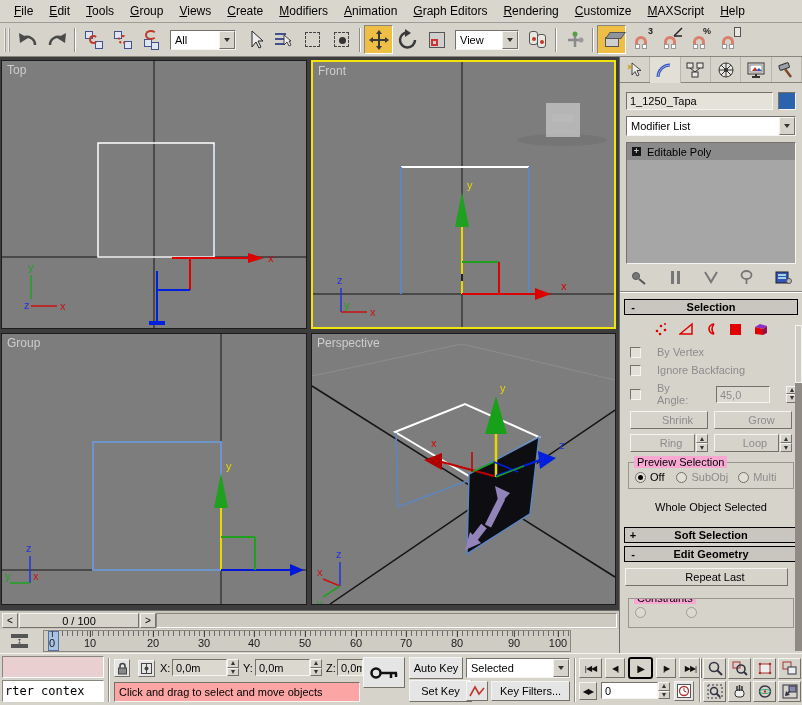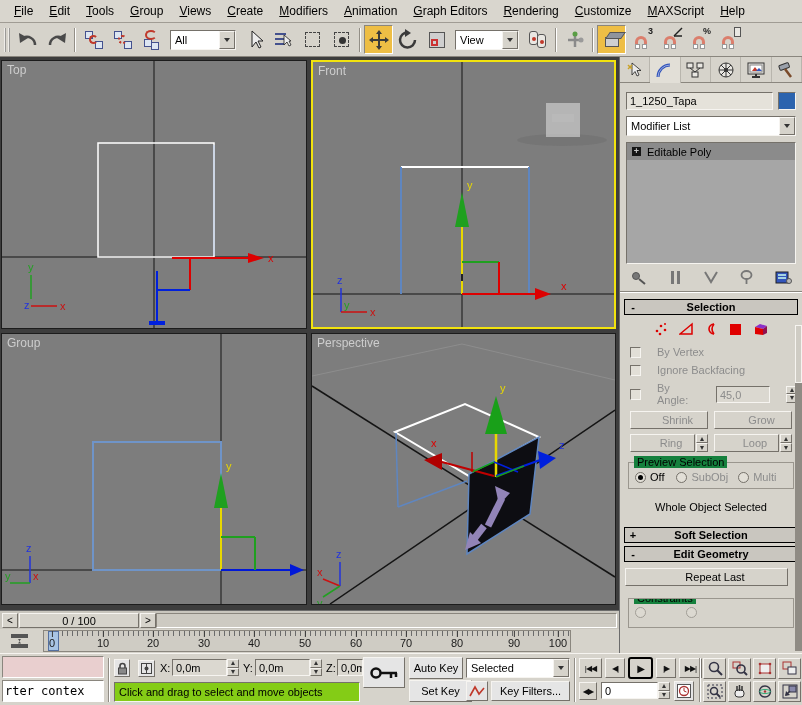--- a/index.html
+++ b/index.html
@@ -82,21 +82,21 @@
   .nfield { background:#dbd8d0; border:1px solid; border-color:#75716a #f6f4f0 #f6f4f0 #75716a; height:17px; padding:2px 3px; }
   .spin { display:inline-flex; flex-direction:column; width:12px; height:17px; flex:none;}
   .spin span { flex:1; background:#d6d3cb; border:1px solid; border-color:#f6f4f0 #75716a #75716a #f6f4f0;
                display:flex; align-items:center; justify-content:center; }
   .spin .tri-up, .spin .tri-down { border-left-width:2.5px; border-right-width:2.5px; }
   .pbtn { height:18px; background:#d6d3cb; border:1px solid; border-color:#f6f4f0 #75716a #75716a #f6f4f0;
           text-align:center; line-height:16px; color:#8c8c8c;padding-left:17px; }
   .btn-black { color:#000; }
   .two-col { display:flex; gap:6px; margin:5px 6px 0 6px; }
   .grp { border:1px solid #9a968e; margin:10px 4px 2px 4px; padding:8px 4px 5px 6px; position:relative; }
-  .grp-title { position:absolute; top:-7px; left:5px; background:#15803d; padding:0 3px; }
+  .grp-title { position:absolute; top:-7px; left:5px; background:#f9a8d4; padding:0 3px; }
   .radio { width:11px; height:11px; border-radius:50%; background:#e2dfd7; border:1px solid #75716a; position:relative; flex:none;}
   .radio.sel::after { content:""; position:absolute; inset:2px; border-radius:50%; background:#000; }
   .cp-scroll { position:absolute; right:0px; top:268px; width:7px; height:326px; background:#8f8b84; }
   .cp-scroll .thumb { position:absolute; left:0; top:0; width:7px; height:58px; background:#cfccc4; border:1px solid #f6f4f0; }
 
   
   .tslider { position:absolute; left:0; top:610px; width:619px; height:19px; background:#c9c6be;
              border-top:1px solid #6b6b6b; display:flex; align-items:center; padding:1px 2px; }
   .ts-btn { width:16px; height:15px; background:#d6d3cb; border:1px solid; border-color:#f6f4f0 #75716a #75716a #f6f4f0;
             text-align:center; line-height:13px; font-size:10px; flex:none;}
@@ -117,21 +117,21 @@
   .statusbar { position:absolute; left:0; top:653px; width:802px; height:52px; background:#d6d3cb; border-top:1px solid #f6f4f0; }
   .pinkbox { position:absolute; left:2px; top:2px; width:102px; height:22px; background:#e9cfcf;
              border:1px solid; border-color:#8a867e #fff #fff #8a867e; }
   .whitebox { position:absolute; left:2px; top:26px; width:102px; height:22px; background:#fff;
               border:1px solid; border-color:#8a867e #fff #fff #8a867e;
               font-family:"DejaVu Sans Mono",monospace; font-size:12px; line-height:20px; padding-left:2px; overflow:hidden; }
   .sb-abs { position:absolute; }
   .sbtn { background:#e5e5e5; border:1px solid; border-color:#f6f4f0 #75716a #75716a #f6f4f0;
           display:flex; align-items:center; justify-content:center; }
   .prompt { position:absolute; left:114px; top:28px; width:246px; height:20px; border:1px solid;
-            border-color:#75716a #f6f4f0 #f6f4f0 #75716a; line-height:18px; padding-left:4px; background:#84cc16; overflow:hidden; white-space:nowrap;}
+            border-color:#75716a #f6f4f0 #f6f4f0 #75716a; line-height:18px; padding-left:4px; background:#fca5a5; overflow:hidden; white-space:nowrap;}
   .playbtn { position:absolute; background:#d6d3cb; border:1px solid; border-color:#f6f4f0 #75716a #75716a #f6f4f0;
              display:flex; align-items:center; justify-content:center; font-size:8px; letter-spacing:-1px; color:#111; }
   .navbtn { position:absolute; width:23px; height:21px; background:#d6d3cb; border:1px solid;
             border-color:#f6f4f0 #75716a #75716a #f6f4f0; display:flex; align-items:center; justify-content:center; }
 </style>
 </head>
 <body>
 
 <div id="app">
 
@@ -658,21 +658,21 @@
       <svg width="20" height="16">
           <rect x="1" y="1" width="17" height="4" fill="#555"></rect>
           <rect x="1" y="11" width="17" height="4" fill="#555"></rect>
           <polygon points="8,6 11,6 9.5,8.2" fill="#555"></polygon>
           <polygon points="8,10.4 11,10.4 9.5,8.2" fill="#555"></polygon>
         </svg>
     </div>
     <div class="ruler">
       <span class="tb-handle"></span>
       <span class="tick" style="left:8px">0</span>
-      <span class="tick" style="left:59px">10</span>
+      <span class="tick" style="left:46px">10</span>
       <span class="tick" style="left:109px">20</span>
       <span class="tick" style="left:160px">30</span>
       <span class="tick" style="left:210px">40</span>
       <span class="tick" style="left:261px">50</span>
       <span class="tick" style="left:312px">60</span>
       <span class="tick" style="left:362px">70</span>
       <span class="tick" style="left:413px">80</span>
       <span class="tick" style="left:470px">90</span>
       <span class="tick" style="left:514px">100</span>
     </div>

